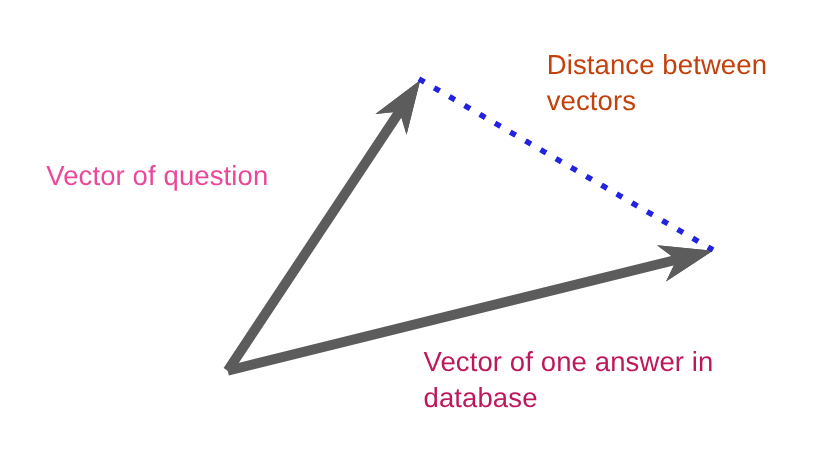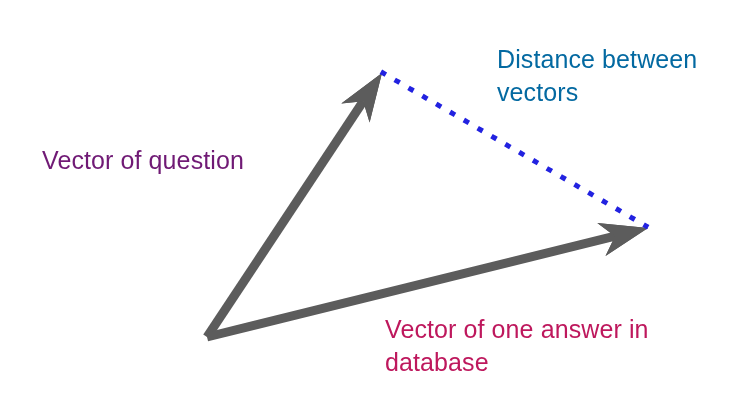--- a/index.html
+++ b/index.html
@@ -68,21 +68,21 @@
     <g>
       <line x1="207" y1="337" x2="614.993259225307" y2="236.15812867220302" stroke="#5c5c5c" stroke-width="9" stroke-linecap="butt"></line>
 
       <polygon points="648.0,228.0 605.5,256.0 615.0,236.2 597.3,223.0" fill="#5c5c5c"></polygon>
       <polygon points="648.0,228.0 605.5,256.0 615.0,236.2 597.3,223.0" fill="#5c5c5c"></polygon>
     </g>
 
     <line x1="383" y1="73" x2="646" y2="226" stroke="#2222e0" stroke-width="5" stroke-linecap="square" stroke-dasharray="0.8 15.2"></line>
   </svg>
 
-  <div class="label" id="label-question" style="color: #701a75;">Vector of question</div>
+  <div class="label" id="label-question" style="color: #ec4899;">Vector of question</div>
 
   <div class="label" id="label-answer" style="color: #be185d;">Vector of one answer in
 database</div>
 
-  <div class="label" id="label-distance" style="color: #0369a1;">Distance between
+  <div class="label" id="label-distance" style="color: #c2410c;">Distance between
 vectors</div>
 
 </div>
 
 </body></html>

